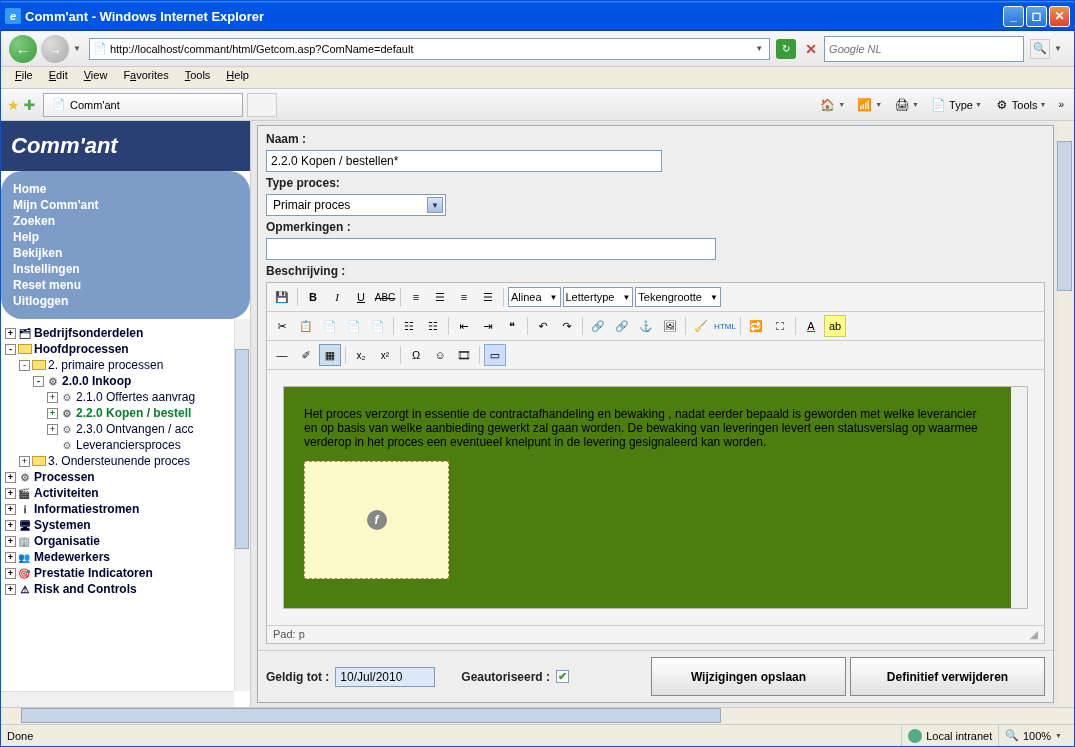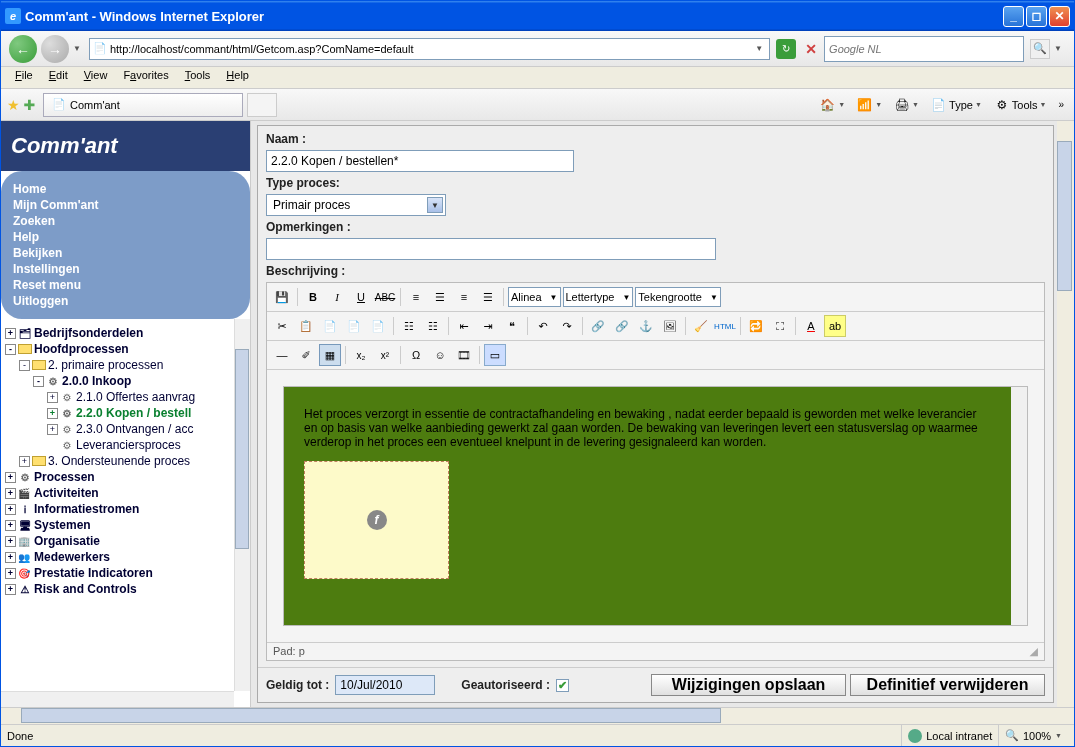--- a/index.html
+++ b/index.html
@@ -66,41 +66,41 @@
 .main-area { flex: 1; background: #e8e8e8; position: relative; display: flex; flex-direction: column; padding: 0 20px 0 6px; min-width: 0;}
 .main-scroll-v { position: absolute; right: 0; top: 0; bottom: 0; width: 17px; background: #f0ede0;}
 .main-scroll-thumb { position: absolute; top: 20px; width: 15px; height: 150px; background: #c8d4e8; border: 1px solid #9ab; left: 0;}
 .main-scroll-h-container { height: 17px; background: #f0ede0; border-top: 1px solid #ccc; position: relative;}
 .main-scroll-h-thumb { position: absolute; left: 20px; height: 15px; width: 700px; background: #c8d4e8; border: 1px solid #9ab; top: 0;}
 
 .form-panel { background: #eee; border: 1px solid #aaa; margin: 4px 0; padding: 0; flex: 1; display: flex; flex-direction: column; overflow: hidden;}
 .form-inner { padding: 6px 8px; display: flex; flex-direction: column; gap: 4px; flex: 1; overflow: hidden;}
 .form-label { font-size: 12px; font-weight: bold; color: #222; }
 .form-input { border: 1px solid #7f9db9; background: white; padding: 3px 4px; font-size: 12px; }
-.naam-input { width: 308px; }
+.naam-input { width: 396px; }
 .type-select { width: 180px; background: white; border: 1px solid #7f9db9; display: flex; align-items: center; justify-content: space-between; padding: 2px 2px 2px 6px; font-size: 12px;}
 .select-arrow { width: 16px; height: 16px; background: linear-gradient(to bottom, #d8e4f8, #a8c0e8); border: 1px solid #7f9db9; display: flex; align-items: center; justify-content: center; font-size: 8px; color: #333;}
 .opm-input { width: 450px; height: 22px;}
 
 .editor { border: 1px solid #bbb; background: #f4f4f4; display: flex; flex-direction: column; flex: 1; min-height: 0;}
 .editor-toolbar { display: flex; flex-wrap: wrap; align-items: center; gap: 2px; padding: 3px 4px; border-bottom: 1px solid #ccc; }
 .et-btn { width: 22px; height: 22px; display: flex; align-items: center; justify-content: center; border: 1px solid transparent; cursor: pointer; font-family: Arial; }
 .et-sep { width: 1px; height: 18px; background: #ccc; margin: 0 2px; }
 .et-select { border: 1px solid #7f9db9; background: white; font-size: 11px; padding: 1px 2px; display: flex; align-items: center; gap: 8px; height: 20px;}
 .editor-content { flex: 1; background: #4d7c0f; border: 1px solid #bbb; margin: 16px; padding: 20px; font-size: 12px; overflow: hidden; position: relative;}
 .edit-scroll { position: absolute; right: 0; top: 0; bottom: 0; width: 16px; background: #f0f0f0;}
 .placeholder-box { width: 145px; height: 118px; background: #fdfac9; border: 1px dashed #c08060; margin-top: 12px; display: flex; align-items: center; justify-content: center;}
 .flash-circle { width: 20px; height: 20px; border-radius: 50%; background: #888; color: white; display: flex; align-items: center; justify-content: center; font-style: italic; font-weight: bold;}
 .editor-path { padding: 2px 6px; font-size: 11px; color: #555; border-top: 1px solid #ccc; display: flex; justify-content: space-between;}
 
 .form-footer { border-top: 1px solid #ccc; padding: 6px 8px; display: flex; align-items: center; gap: 6px; background: #eee;}
 .date-input { width: 100px; border: 1px solid #7f9db9; background: #dde8f8; padding: 2px 4px; font-size: 12px;}
 .checkbox { width: 13px; height: 13px; border: 1px solid #7f9db9; background: white; display: flex; align-items: center; justify-content: center; color: #3a9d3a; font-size: 11px; font-weight: bold;}
 .footer-btns { margin-left: auto; display: flex; gap: 4px;}
-.action-btn { width: 195px; height: 22px; border: 1px solid #888; background: linear-gradient(to bottom, #fff, #e0e0e0); font-size: 16px; font-weight: bold; display: flex; align-items: center; justify-content: center;}
+.action-btn { width: 195px; height: 39px; border: 1px solid #888; background: linear-gradient(to bottom, #fff, #e0e0e0); font-size: 12px; font-weight: bold; display: flex; align-items: center; justify-content: center;}
 
 .statusbar { height: 22px; background: #efede0; border-top: 1px solid #ccc; display: flex; align-items: center; padding: 0 6px; font-size: 11px; }
 .status-section { display: flex; align-items: center; gap: 4px; padding: 0 6px; border-left: 1px solid #ccc; height: 100%;}
 .zone-icon { width: 14px; height: 14px; background: #5a8; border-radius: 50%; }
 .zoom-icon { color: #557; }
 </style>
 </head>
 <body>
 
 <div class="window">

